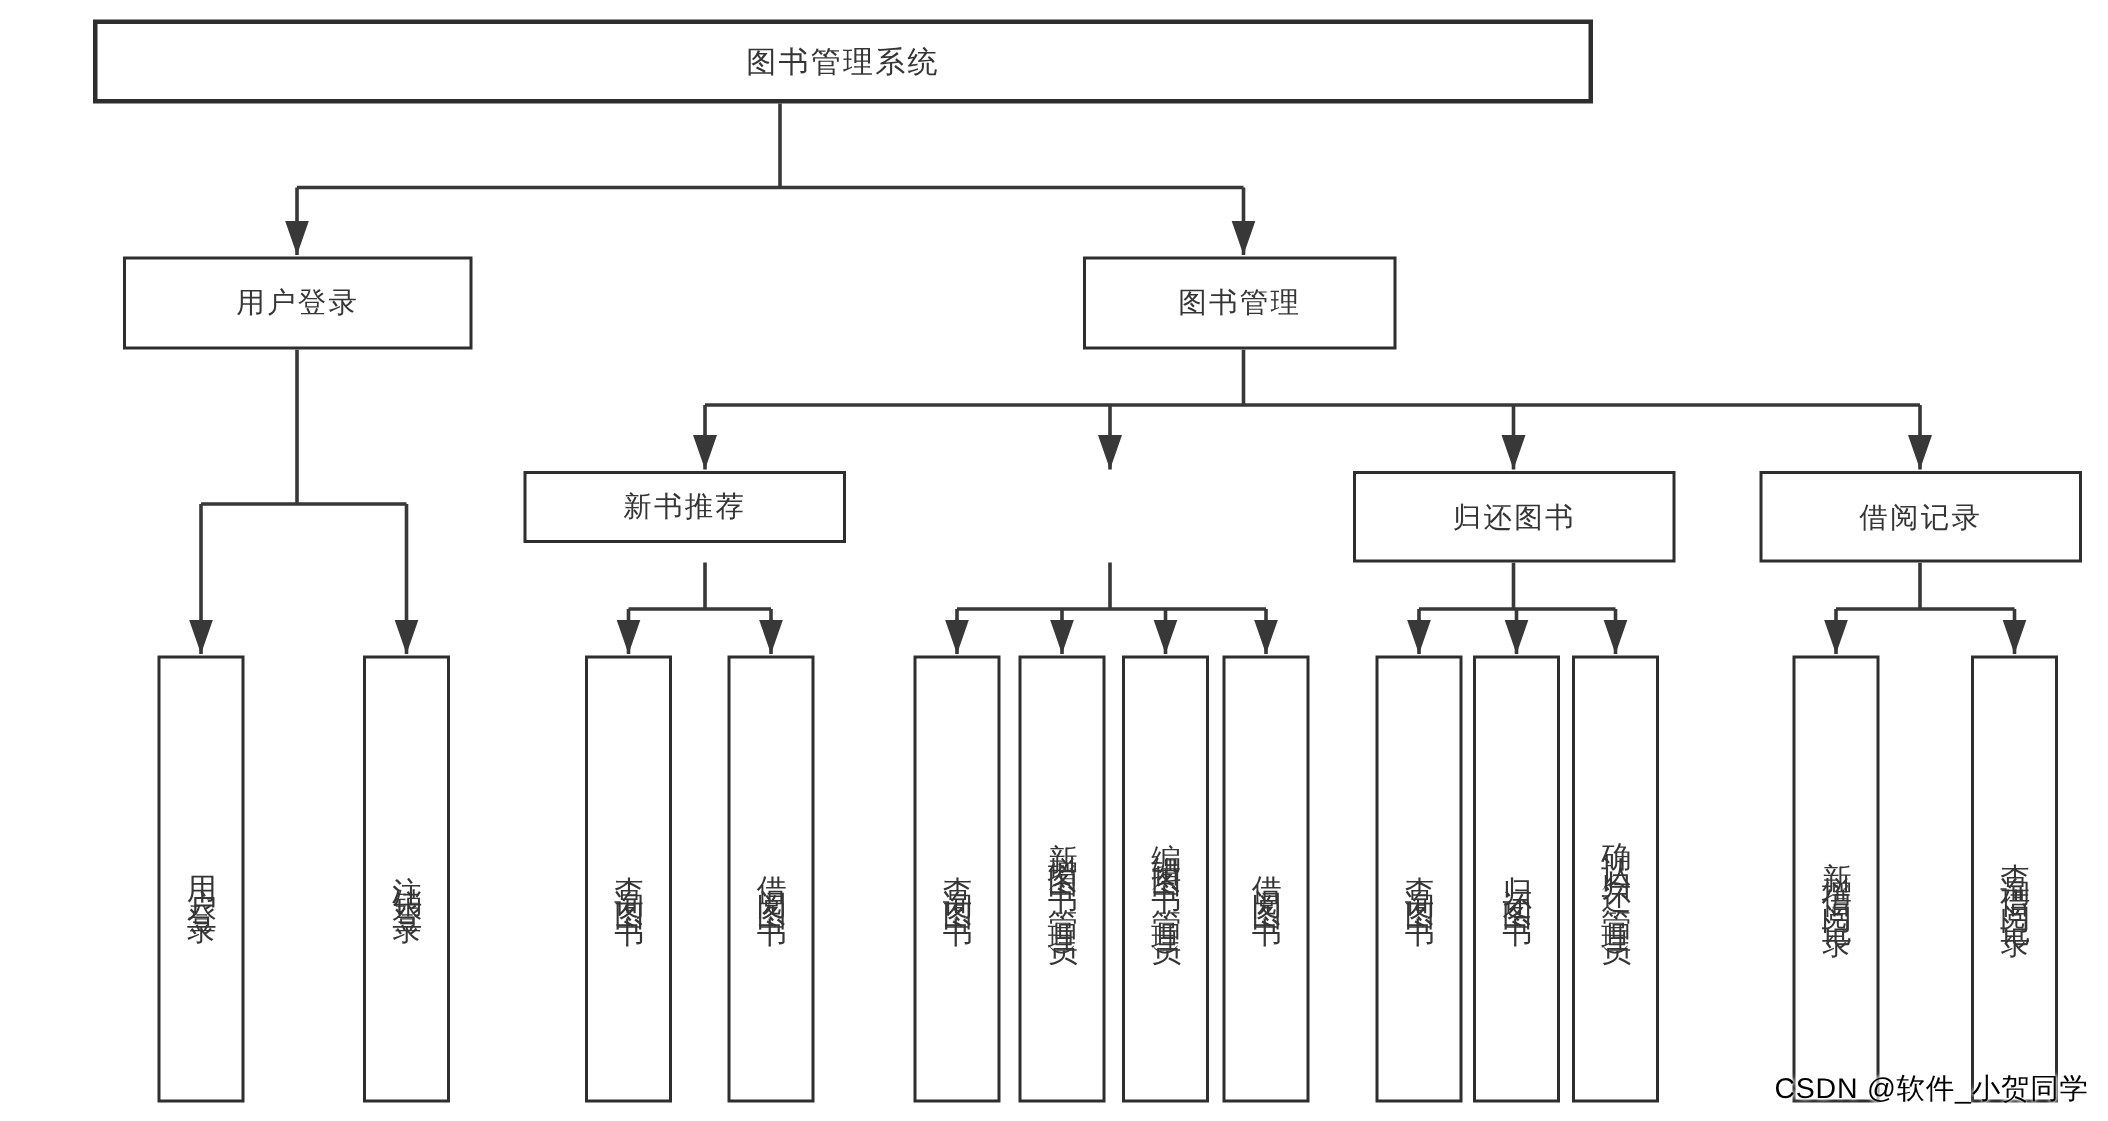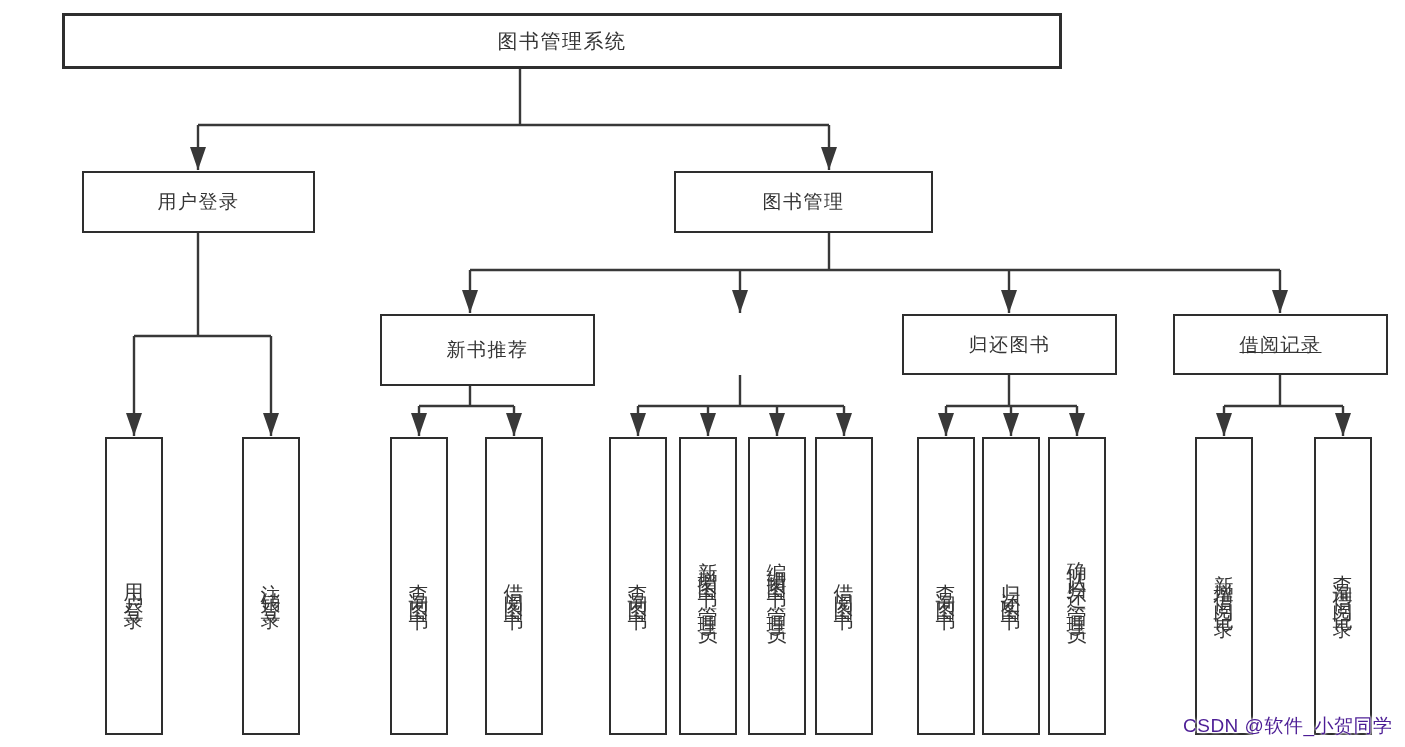--- a/index.html
+++ b/index.html
@@ -40,21 +40,21 @@
     font-size: 20px;
     letter-spacing: 9px;
     line-height: 1.1;
     white-space: nowrap;
   }
   .watermark {
     position: absolute;
     left: 1183px;
     top: 713px;
     font-size: 19px;
-    color: #4c1d95;
+    color: #000000;
     letter-spacing: 0.5px;
     white-space: nowrap;
     text-shadow: 0 0 2px #ffffff, 0 0 3px #ffffff, 0 0 4px #ffffff;
   }
 </style>
 </head>
 <body>
 
 <div class="stage">
 
@@ -113,31 +113,31 @@
     </g>
   </svg>
 
   <div class="node hnode root-node" style="left:20px; top:13px; width:1000px; height:56px;margin-left:42px;">
     <span>图书管理系统</span>
   </div>
 
   <div class="node hnode" style="left:82px; top:171px; width:233px; height:62px;">
     <span>用户登录</span>
   </div>
-  <div class="node hnode" style="left:674px; top:171px; width:259px; height:62px;">
+  <div class="node hnode" style="left:722px; top:171px; width:209px; height:62px;">
     <span>图书管理</span>
   </div>
 
-  <div class="node hnode" style="left:380px; top:314px; width:215px; height:72px;">
+  <div class="node hnode" style="left:349px; top:314px; width:215px; height:48px;">
     <span>新书推荐</span>
   </div>
   <div class="node hnode" style="left:902px; top:314px; width:215px; height:61px;">
     <span>归还图书</span>
   </div>
-  <div class="node hnode" style="left:1173px; top:314px; width:215px; height:61px;text-decoration:underline;">
+  <div class="node hnode" style="left:1173px; top:314px; width:215px; height:61px;">
     <span>借阅记录</span>
   </div>
 
   <div class="node vnode" style="left:105px; top:437px; width:58px; height:298px;">
     <span>用户登录</span>
   </div>
   <div class="node vnode" style="left:242px; top:437px; width:58px; height:298px;">
     <span>注销登录</span>
   </div>
 

